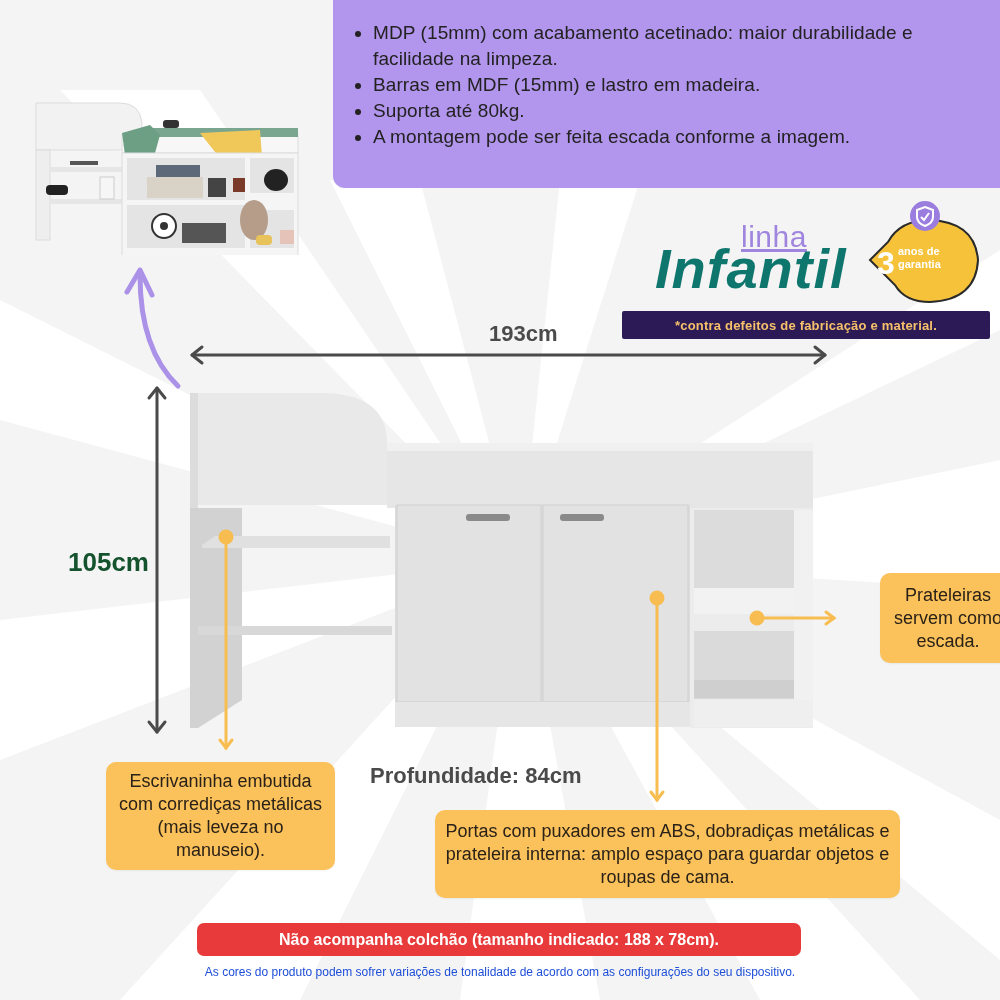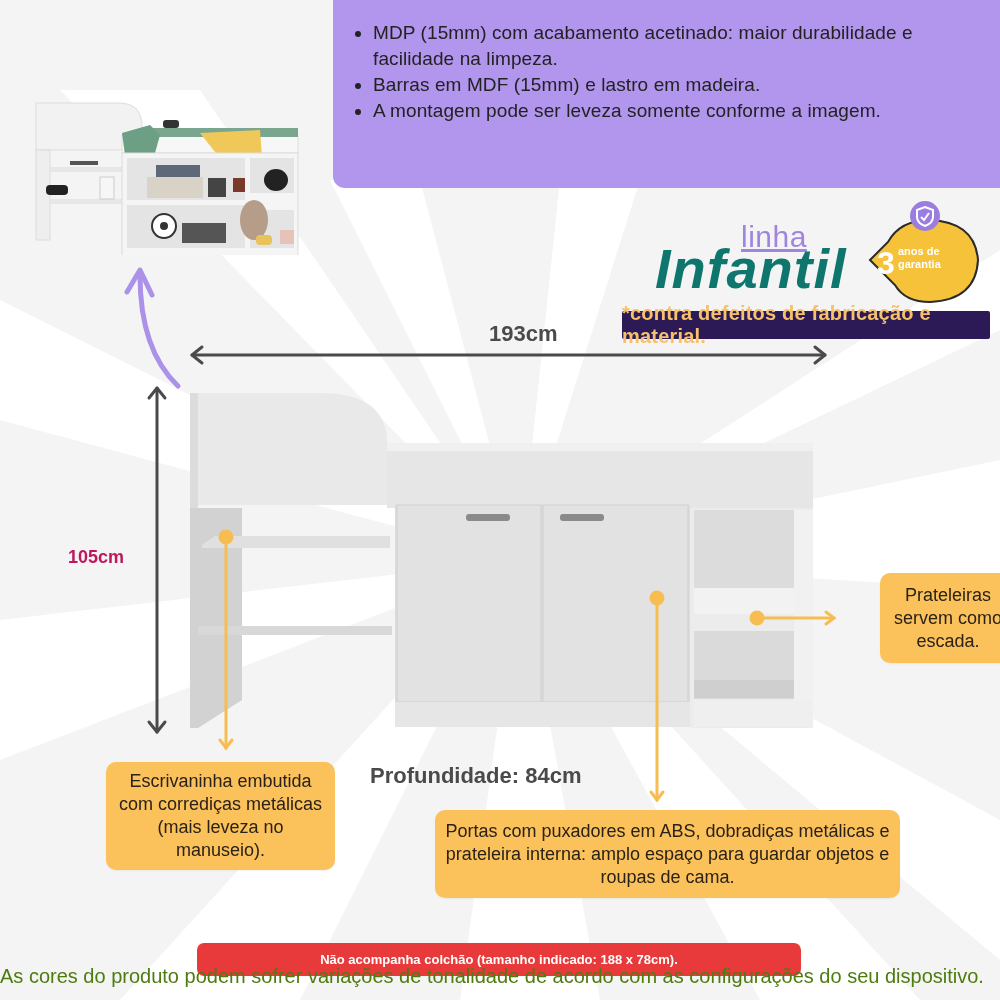--- a/index.html
+++ b/index.html
@@ -49,30 +49,30 @@
     }
     .warranty-txt1, .warranty-txt2 {
       position: absolute; left: 243px; font-size: 11px; font-weight: bold; color: #fff; line-height: 13px;
     }
     .warranty-txt1 { top: 45px; }
     .warranty-txt2 { top: 58px; }
 
     .disclaimer-pill {
       position: absolute; left: 622px; top: 311px; width: 368px; height: 28px;
       background: #2b1a55; border-radius: 2px; z-index: 2;
-      color: #f6c16a; font-weight: bold; font-size: 20px;
+      color: #f6c16a; font-weight: bold; font-size: 13px;
       display: flex; align-items: center; justify-content: center; letter-spacing: 0.2px;
     }
 
     
     .dim-width {
       position: absolute; left: 460px; top: 321px; font-size: 22px; font-weight: bold; color: #4a4a4a; z-index: 3; margin-left: 29px;
     }
     .dim-height {
-      position: absolute; left: 68px; top: 547px; font-size: 18px; font-weight: bold; color: #be185d; z-index: 3;
+      position: absolute; left: 68px; top: 547px; font-size: 26px; font-weight: bold; color: #14532d; z-index: 3;
     }
     .dim-depth {
       position: absolute; left: 370px; top: 763px; font-size: 22px; font-weight: bold; color: #4a4a4a; z-index: 3;
     }
 
     .svg-layer { position: absolute; inset: 0; z-index: 1; pointer-events: none; }
     .svg-overlay { position: absolute; inset: 0; z-index: 3; pointer-events: none; }
 
     
     .callout {
@@ -81,26 +81,26 @@
       display: flex; align-items: center; justify-content: center;
       box-shadow: 0 1px 2px rgba(0,0,0,0.05);
     }
     .callout-shelves { left: 880px; top: 573px; width: 136px; height: 90px; }
     .callout-desk { left: 106px; top: 762px; width: 229px; height: 108px; padding: 16px 6px; }
     .callout-doors { left: 435px; top: 810px; width: 465px; height: 88px; padding: 0 10px; }
 
     .mattress-note {
       position: absolute; left: 197px; top: 923px; width: 604px; height: 33px;
       background: #e83a3a; border-radius: 7px; z-index: 4;
-      color: #fff; font-weight: bold; font-size: 13px;
-      display: flex; align-items: center; justify-content: center; margin-top: 20px;
+      color: #fff; font-weight: bold; font-size: 16px;
+      display: flex; align-items: center; justify-content: center;
     }
     .color-note {
-      position: absolute; left: 0; top: 965px; width: 1000px; z-index: 4;
-      font-size: 20px; color: #4d7c0f;
+      position: absolute; left: 0; top: 965px; width: 1000px; text-align: center; z-index: 4;
+      font-size: 12px; color: #1d4ed8;
     }
   </style>
 </head>
 <body>
 
 <svg class="bg-rays" width="1000" height="1000" viewBox="0 0 1000 1000">
   <rect width="1000" height="1000" fill="#f4f4f4"></rect>
   <g fill="#ffffff">
     <polygon points="520,560 0,300 0,420"></polygon>
     <polygon points="520,560 0,620 0,760"></polygon>
@@ -113,21 +113,22 @@
     <polygon points="520,560 560,180 640,180"></polygon>
     <polygon points="520,560 330,180 420,180"></polygon>
     <polygon points="520,560 60,90 200,90"></polygon>
   </g>
 </svg>
 
 <div class="features">
   <ul>
     <li>MDP (15mm) com acabamento acetinado: maior durabilidade e facilidade na limpeza.</li>
     <li>Barras em MDF (15mm) e lastro em madeira.</li>
-    <li>A montagem pode ser leveza somente conforme a imagem.</li>
+    <li>Suporta até 80kg.</li>
+    <li>A montagem pode ser feita escada conforme a imagem.</li>
   </ul>
 </div>
 
 <svg class="thumb" viewBox="0 0 280 160">
 
   <path d="M6,8 L90,8 Q110,8 112,28 L112,55 L6,55 Z" fill="#f2f2f2" stroke="#dcdcdc"></path>
 
   <rect x="92" y="40" width="176" height="18" fill="#f7f7f7" stroke="#dcdcdc"></rect>
   <rect x="110" y="33" width="158" height="9" fill="#7aa58f"></rect>
   <path d="M92,38 L120,30 L130,40 L125,58 L95,60 Z" fill="#6c9f84"></path>

